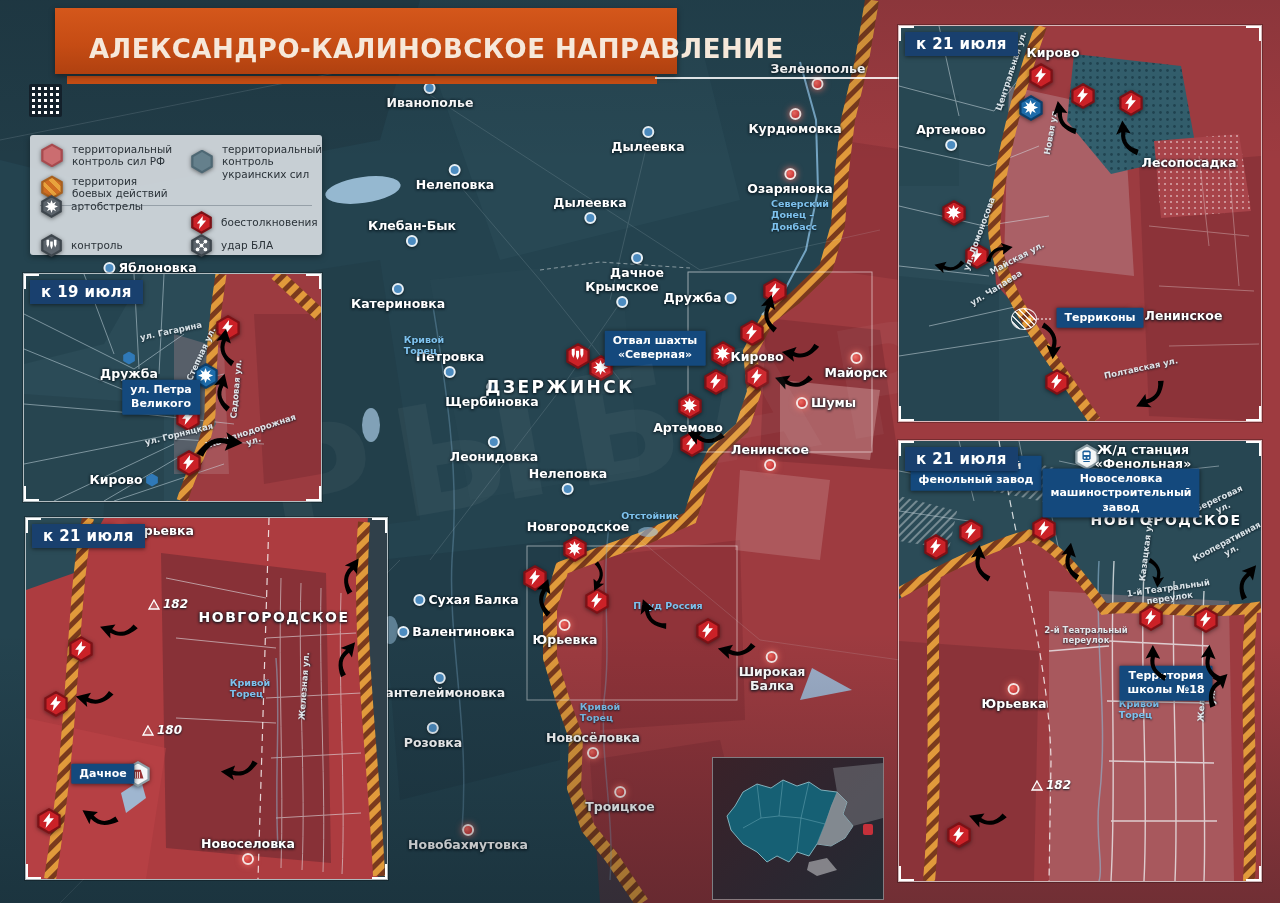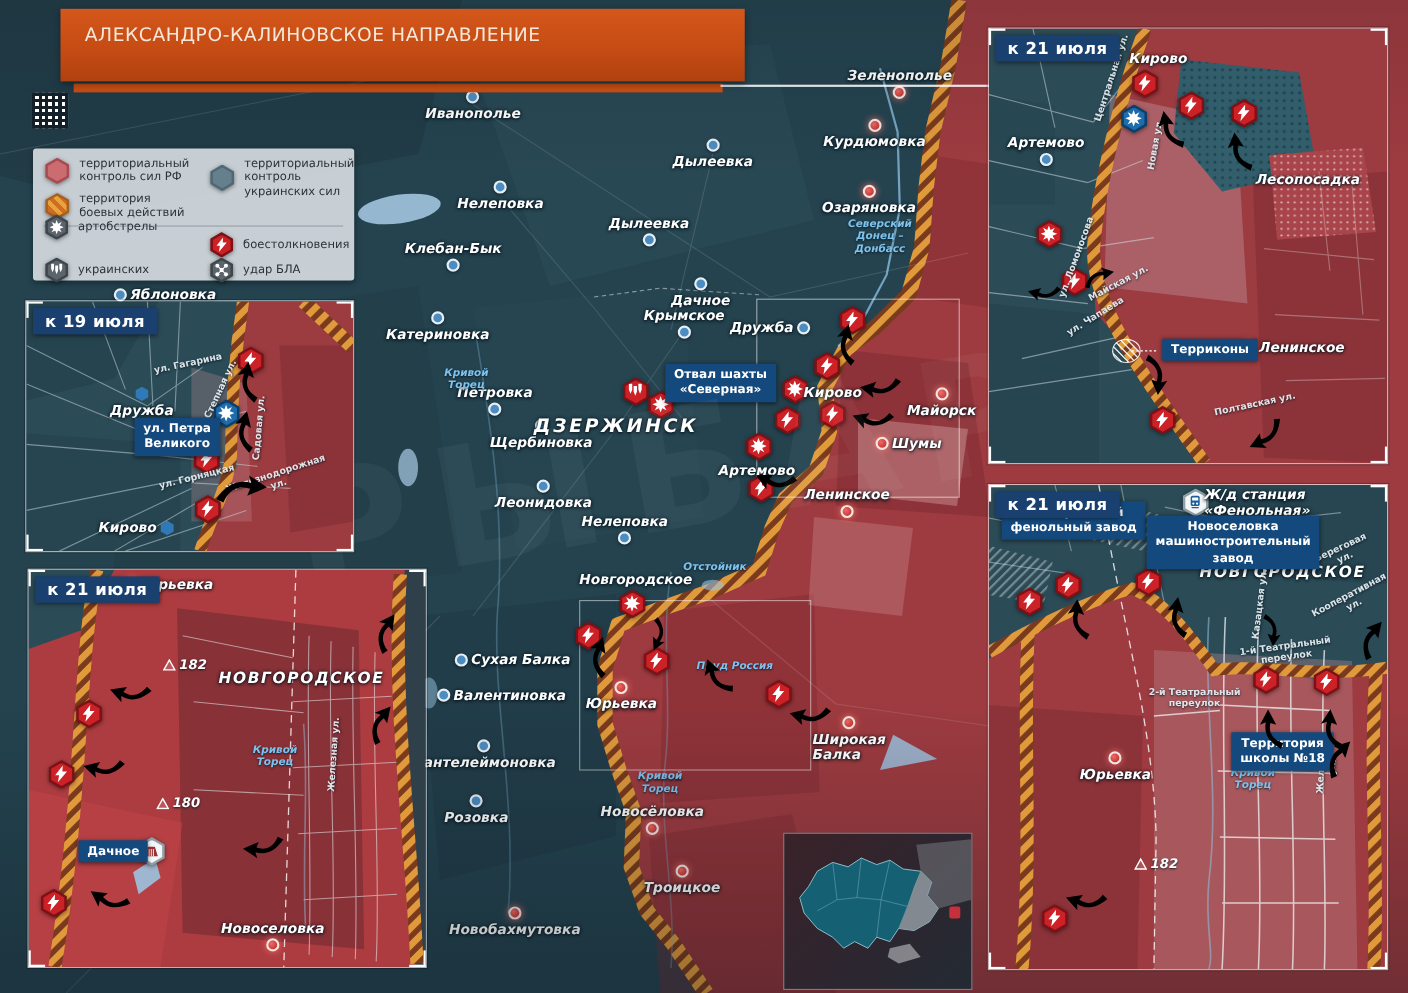--- a/index.html
+++ b/index.html
@@ -4,21 +4,21 @@
 <style>
   html,body{margin:0;padding:0;background:#0e1c24;}
   #stage{position:relative;width:1280px;height:903px;overflow:hidden;
     font-family:"DejaVu Sans","Liberation Sans",sans-serif;background:#24434f;}
   svg{display:block}
   .abs{position:absolute}
   
   #banner{position:absolute;left:55px;top:8px;width:622px;height:66px;z-index:6;
     background:linear-gradient(180deg,#d4571b 0%,#c64c14 55%,#b04110 100%);
     padding:10px 18px 0 18px;box-sizing:border-box;box-shadow:0 2px 6px rgba(0,0,0,.4);}
-  #banner h1{margin:4px;font-size:17px;font-weight:normal;color:#f6e8da;letter-spacing:.5px;white-space:nowrap;}
+  #banner h1{margin:16px;font-size:26px;font-weight:bold;color:#f6e8da;letter-spacing:.5px;white-space:nowrap;}
   #banner .date{margin-top:3px;font-size:14.5px;font-weight:bold;color:#f2ddc9;letter-spacing:2px;}
   #understrip{position:absolute;left:67px;top:76px;width:590px;height:8px;background:#c34c14;z-index:5;}
   #decoline{position:absolute;left:655px;top:77px;width:280px;height:2px;background:rgba(255,255,255,.85);z-index:5;}
   #decotab{position:absolute;left:903px;top:73px;width:16px;height:8px;background:#fff;z-index:5;}
   #qr{position:absolute;left:29px;top:84px;width:33px;height:33px;background:#fff;z-index:6;border-radius:2px;
     background-image:repeating-linear-gradient(0deg,#13202a 0 3px,transparent 3px 6px),
       repeating-linear-gradient(90deg,#13202a 0 3px,#fff 3px 6px);}
   #tg-badge{position:absolute;left:94px;top:82px;width:292px;height:28px;z-index:6;display:flex;align-items:center;
     background:rgba(32,46,58,.88);border-radius:3px;padding-left:8px;box-sizing:border-box;gap:8px;}
   #tg-badge .tg{width:21px;height:21px;border-radius:50%;background:#35aadc;display:flex;align-items:center;justify-content:center;flex:0 0 auto;}
@@ -40,36 +40,36 @@
   .hx-gray .ho{background:#3e464d}.hx-gray .hi{background:#5c646c}
   .hx-white .ho{background:#8fa0a8}.hx-white .hi{background:#f4f7f8;color:#1b5f9b}
   .hx-redpatch .ho{background:#a84a4e}.hx-redpatch .hi{background:#cb6d70}
   .hx-tealpatch .ho{background:#4e6874}.hx-tealpatch .hi{background:#65808c}
   .hx-orpatch .ho{background:#a8601e}.hx-orpatch .hi{background:repeating-linear-gradient(45deg,#e8a33d 0 4px,#cf6d22 4px 8px)}
   
   .map-layer{position:absolute;inset:0;z-index:2;}
   .place{display:flex;align-items:center;gap:3px;transform:translate(-50%,-50%);z-index:3;}
   .place.v{flex-direction:column;gap:2px}.place.vr{flex-direction:column-reverse;gap:2px}
   .place.h{flex-direction:row}.place.hr{flex-direction:row-reverse}
-  .plabel{font-size:12.5px;font-weight:bold;color:#fff;white-space:pre-line;text-align:left;line-height:1.12;
-    text-shadow:0 1px 3px rgba(4,18,26,.95),0 0 3px rgba(4,18,26,.85);font-style:italic;}
+  .plabel{font-size:12.5px;font-weight:bold;color:#fff;white-space:pre-line;text-align:center;line-height:1.12;
+    text-shadow:0 1px 3px rgba(4,18,26,.95),0 0 3px rgba(4,18,26,.85);}
   .city .plabel{font-size:17px;letter-spacing:2.5px;}
   .city2 .plabel{font-size:14px;letter-spacing:1.5px;}
   .mk{flex:0 0 auto;box-sizing:border-box;}
   .mk-ua{width:12px;height:12px;border-radius:50%;border:2px solid #e7f0f6;background:#4d8cc0;box-shadow:0 1px 3px rgba(0,0,0,.5);}
   .mk-ru{width:12px;height:12px;border-radius:50%;border:2px solid #f6e4e2;
     background:radial-gradient(circle at 35% 35%,#ef6a60,#b7242a);box-shadow:0 0 7px rgba(255,118,104,.9);}
   .mk-hex{width:13px;height:13px;background:#2f79b8;clip-path:polygon(50% 0,95% 26%,95% 74%,50% 100%,5% 74%,5% 26%);
     filter:drop-shadow(0 0 2px rgba(255,255,255,.6));}
   .bluebox{transform:translate(-50%,-50%);background:#14497d;color:#fff;font-size:11px;font-weight:bold;
     padding:3px 8px;white-space:pre-line;text-align:center;line-height:1.3;z-index:4;
     box-shadow:0 1px 4px rgba(0,0,0,.5);border-radius:1px;}
   .street{color:rgba(236,243,247,.92);font-size:8.5px;font-weight:bold;white-space:pre-line;text-align:center;
     text-shadow:0 1px 2px rgba(8,22,32,.85);z-index:3;line-height:1.2;}
-  .river{color:#7ec2ee;font-size:9.5px;font-weight:bold;font-style:italic;white-space:pre-line;text-align:center;
+  .river{color:#7ec2ee;font-size:9.5px;font-weight:bold;white-space:pre-line;text-align:left;
     text-shadow:0 1px 2px rgba(8,22,32,.9);z-index:3;transform:translate(-50%,-50%);line-height:1.2;}
   .height{transform:translate(-50%,-50%);display:flex;align-items:center;gap:3px;z-index:3;}
   .height span{color:#fff;font-style:italic;font-weight:bold;font-size:12px;text-shadow:0 1px 2px rgba(8,22,32,.9);}
   .terr{width:24px;height:20px;border-radius:50%;border:1px solid rgba(255,255,255,.85);z-index:3;
     background:repeating-linear-gradient(45deg,rgba(255,255,255,.85) 0 1.5px,rgba(255,255,255,0) 1.5px 4.5px);}
   .arrow{z-index:4;}
   
   .panel{position:absolute;z-index:5;border:1px solid rgba(255,255,255,.65);overflow:hidden;box-shadow:0 0 0 1px rgba(0,0,0,.25);}
   .corner{position:absolute;width:13px;height:13px;z-index:7;}
   .corner.tl{left:-1px;top:-1px;border-left:3px solid #fff;border-top:3px solid #fff;}
@@ -560,21 +560,21 @@
     <div class="lg-item" style="left:10px;top:99px">
       <span class="hexo hx-gray" style="position:static">
           <span class="ho" style="width:23px;height:23px">
             <span class="hi">
               <svg width="13" height="13">
                 <use href="#g-bombs"></use>
               </svg>
             </span>
           </span>
         </span>
-      <span class="txt">украинских</span>
+      <span class="txt">контроль</span>
     </div>
     <div class="lg-item" style="left:160px;top:99px">
       <span class="hexo hx-gray" style="position:static">
           <span class="ho" style="width:23px;height:23px">
             <span class="hi">
               <svg width="13" height="13">
                 <use href="#g-drone"></use>
               </svg>
             </span>
           </span>

